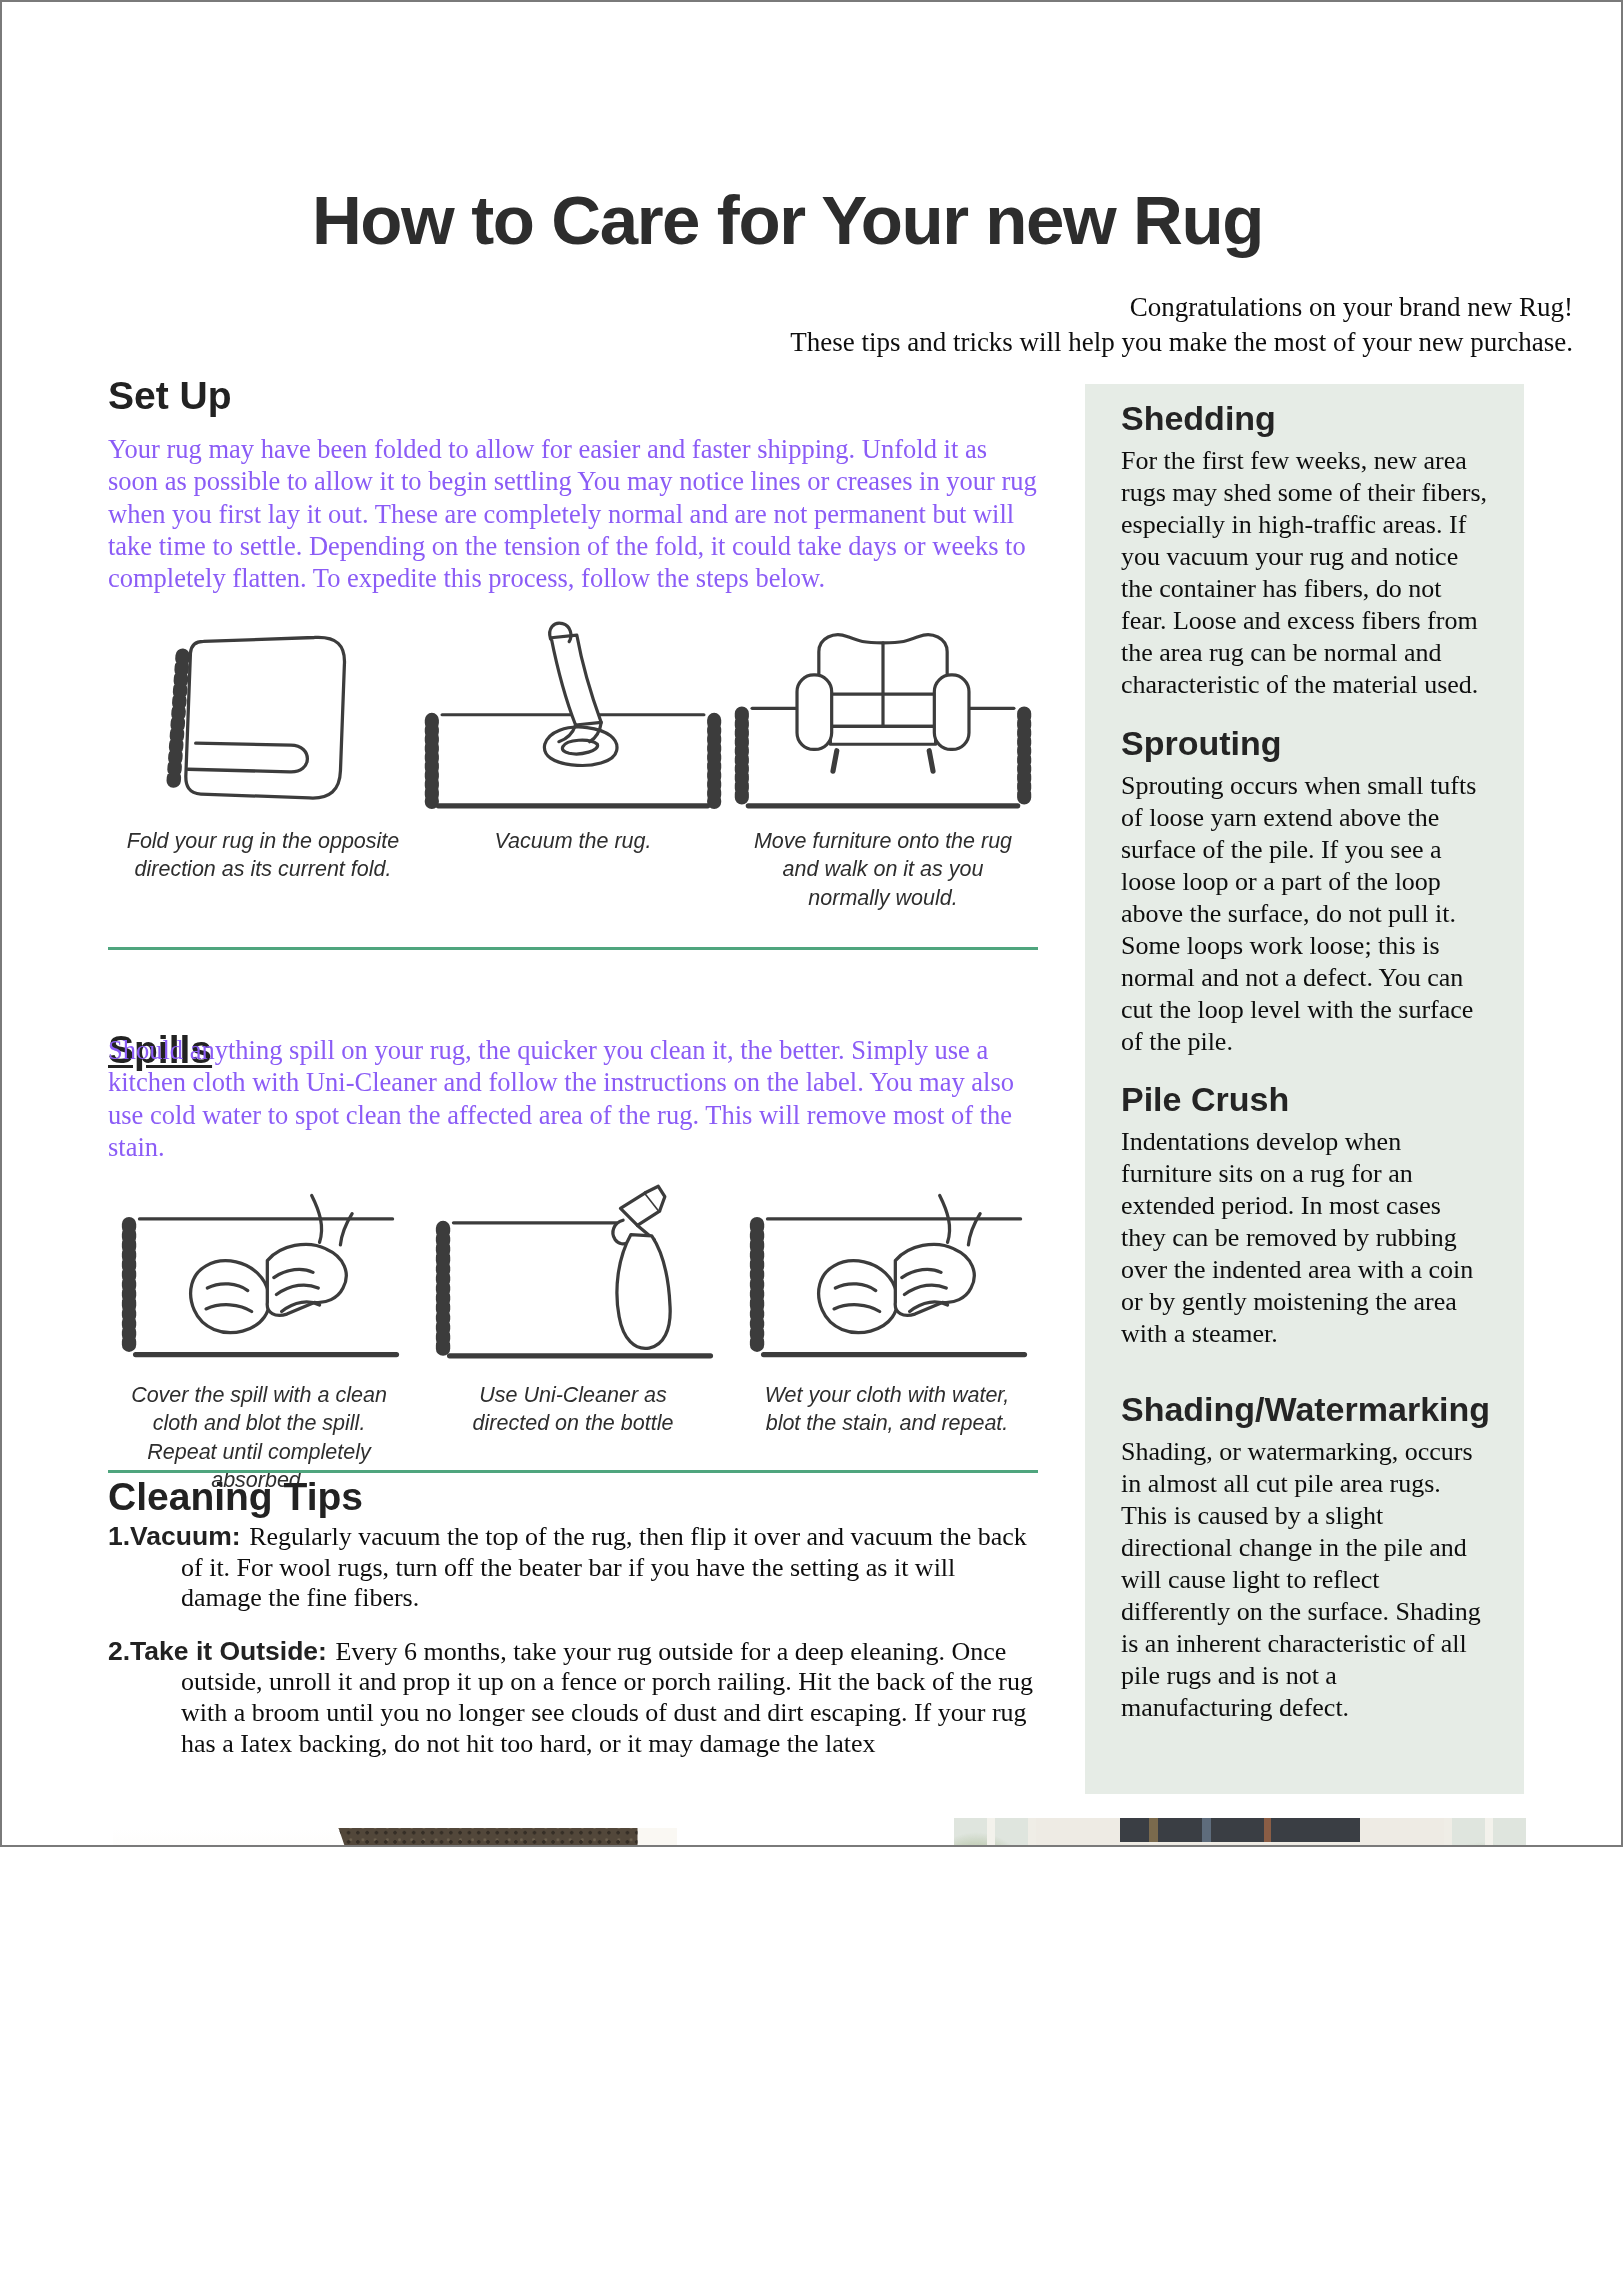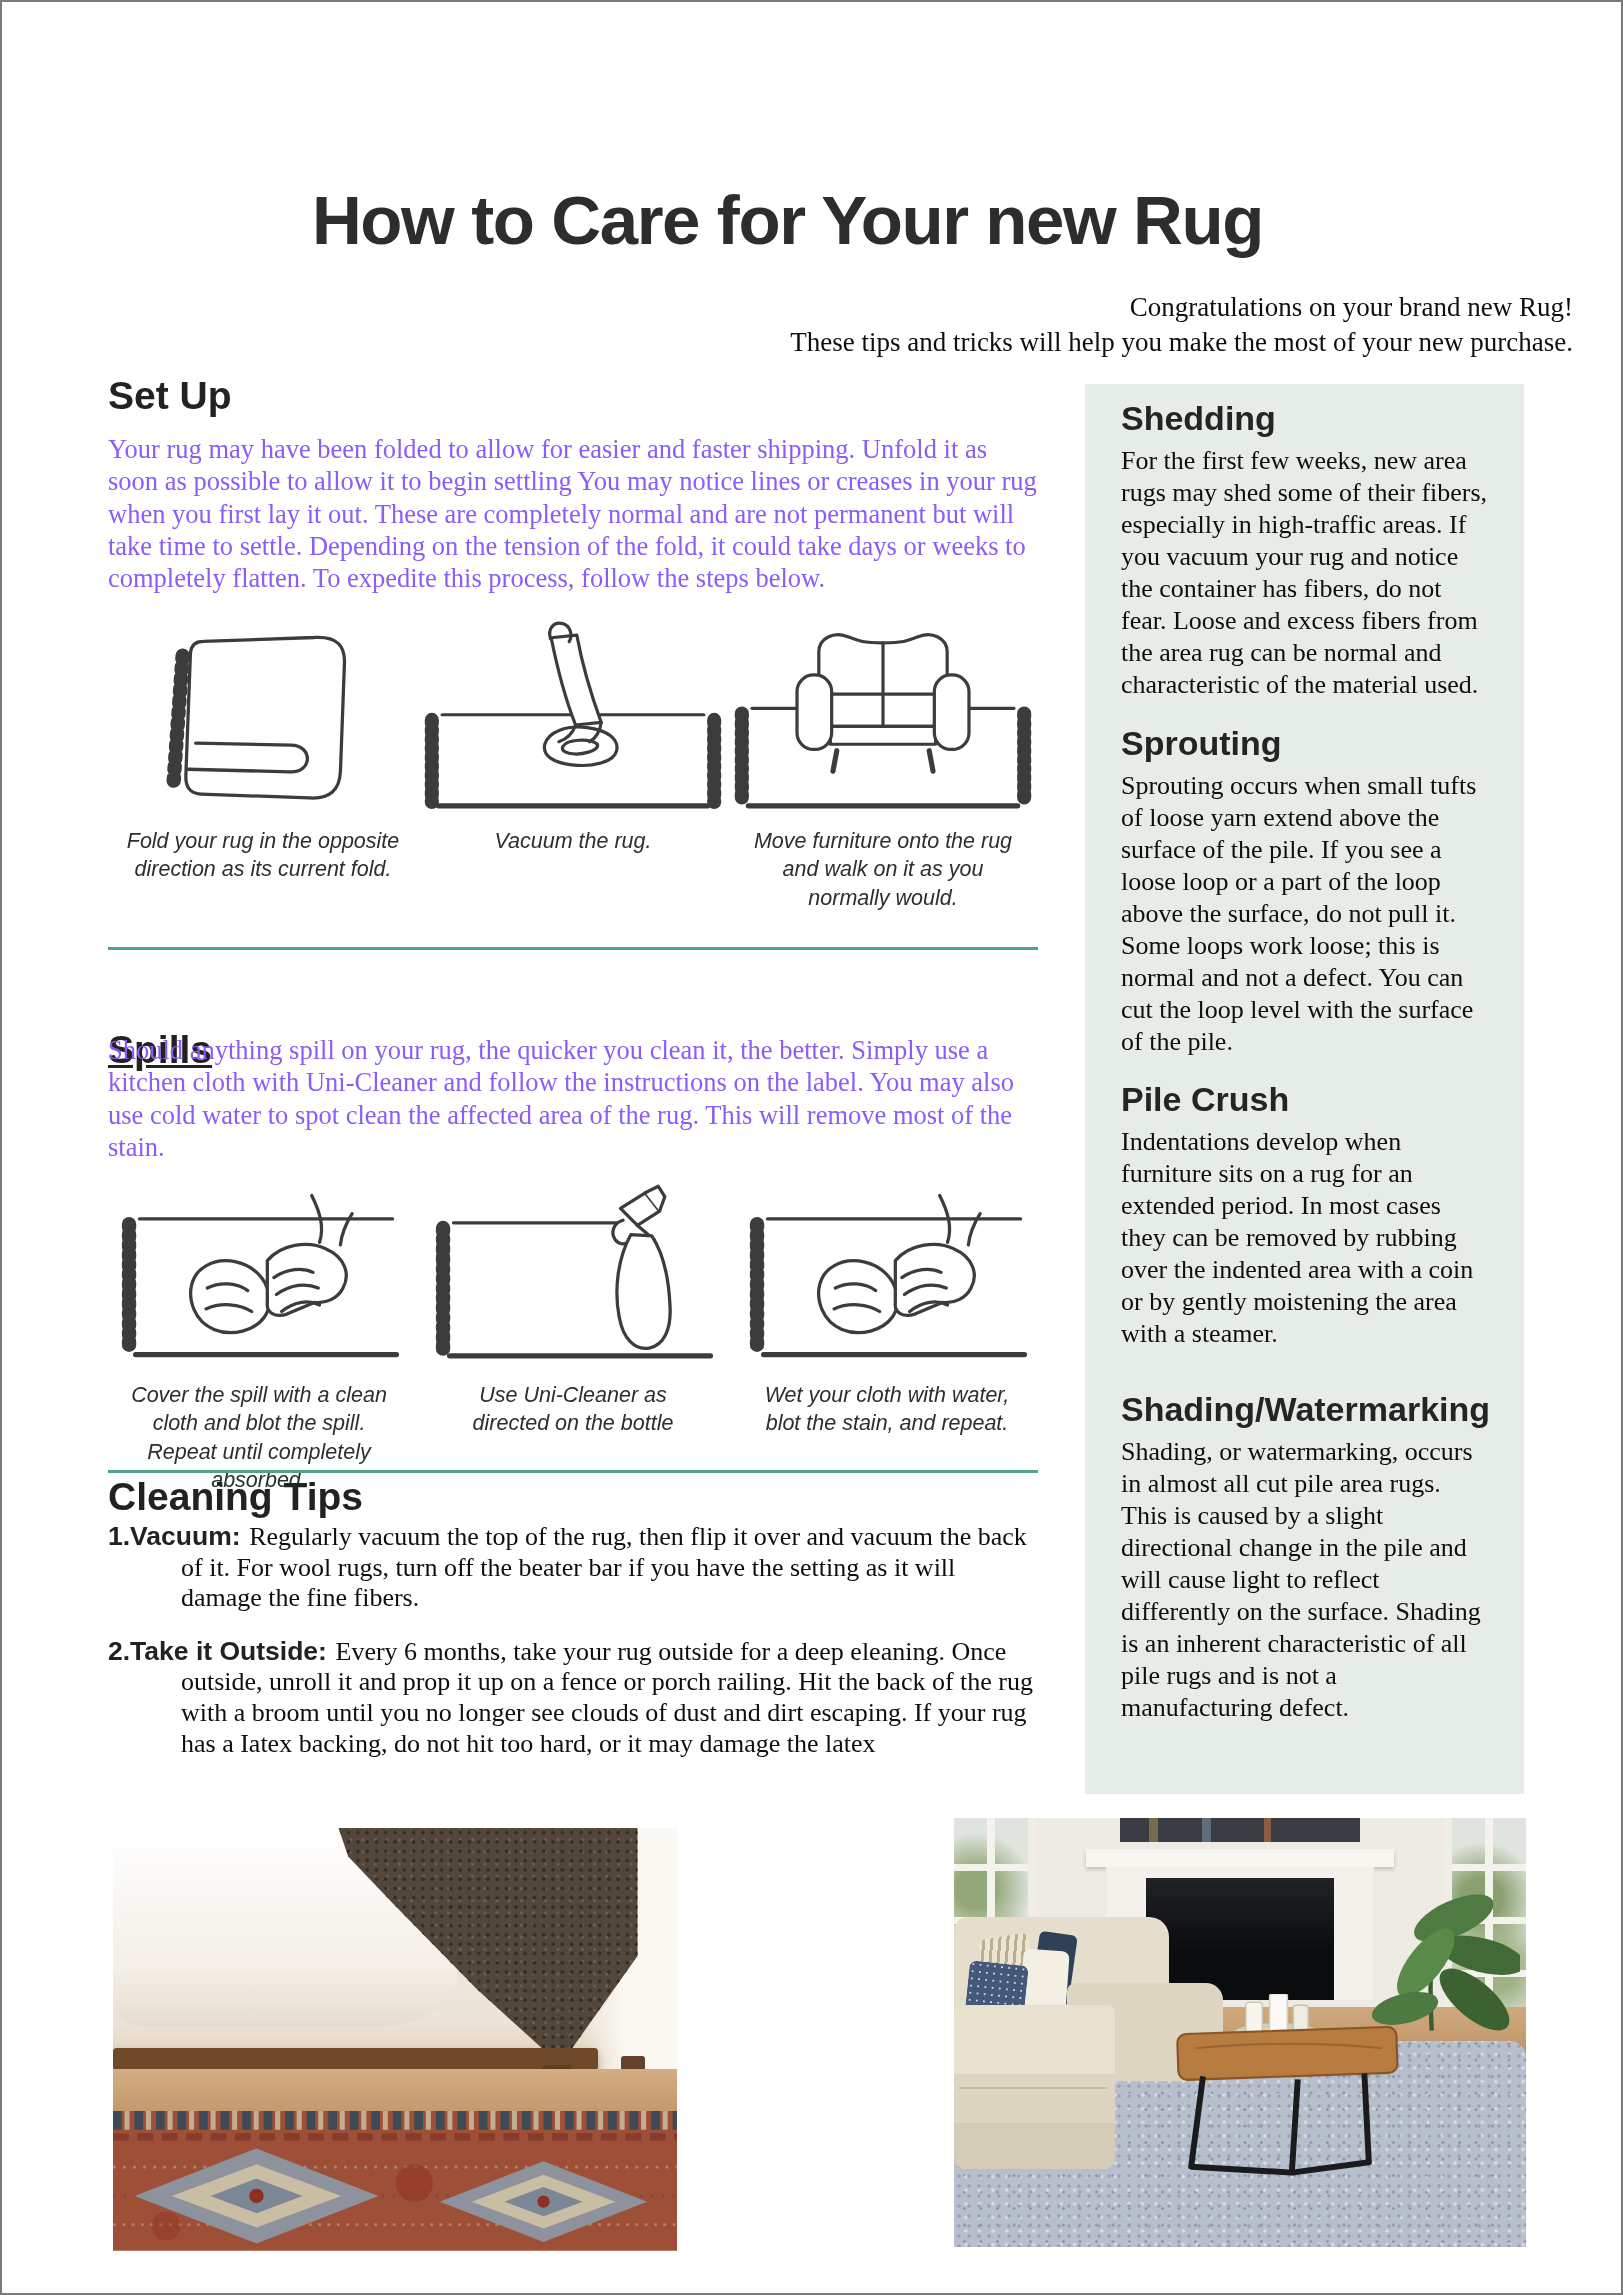--- a/index.html
+++ b/index.html
@@ -1,16 +1,16 @@
 <!DOCTYPE html>
 <html style="font-size:11.5px"><head>
 <meta charset="utf-8">
 <style>
   html,body{margin:0;padding:0;background:#ffffff;}
-  #page{position:relative;width:1623px;height:2295px;background:#fff;
+  #page{position:relative;width:1623px;height:1847px;background:#fff;
         border:2.2px solid #7a7a7a;box-sizing:border-box;overflow:hidden;
         font-family:"Liberation Sans",sans-serif;color:#141414;}
   
   .title{position:absolute;top:179px;left:0;width:1571px;text-align:center;
          font-weight:700;font-size:69px;letter-spacing:-1.4px;color:#2d2d2d;}
   .subtitle{position:absolute;top:288px;left:0;width:1571px;text-align:right;
             font-family:"Liberation Serif",serif;font-size:27px;line-height:1.3;color:#0e0e0e;}
   
   #main{position:absolute;left:106px;top:0;width:930px;height:2295px;}
   .sec-h{position:absolute;left:0;font-weight:700;font-size:39px;color:#222;line-height:1.05;}

